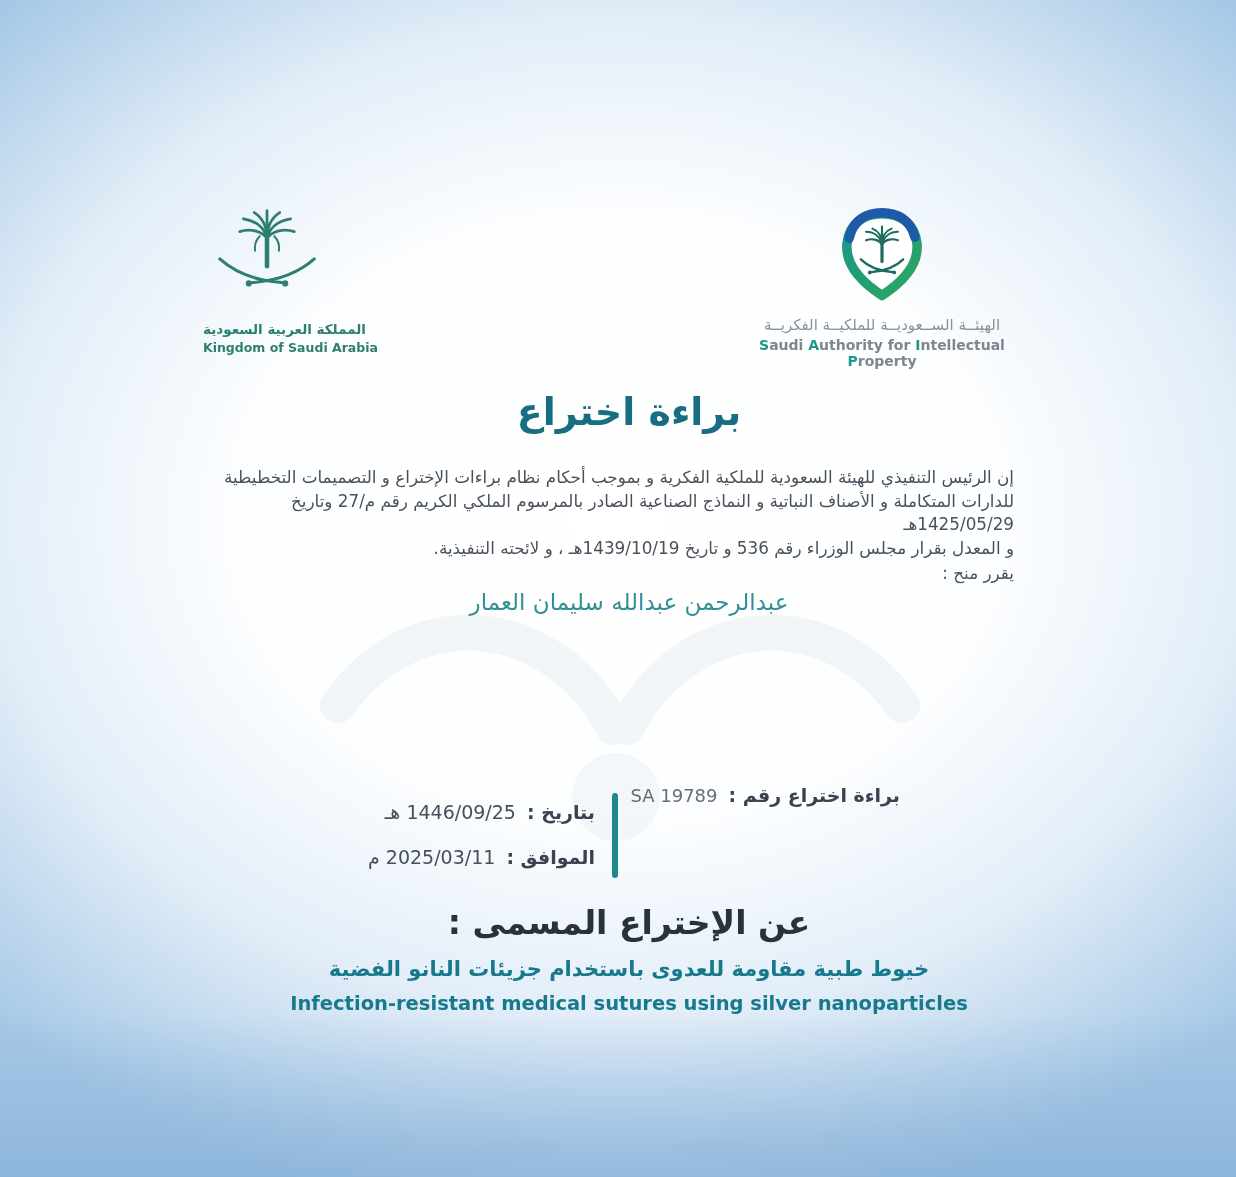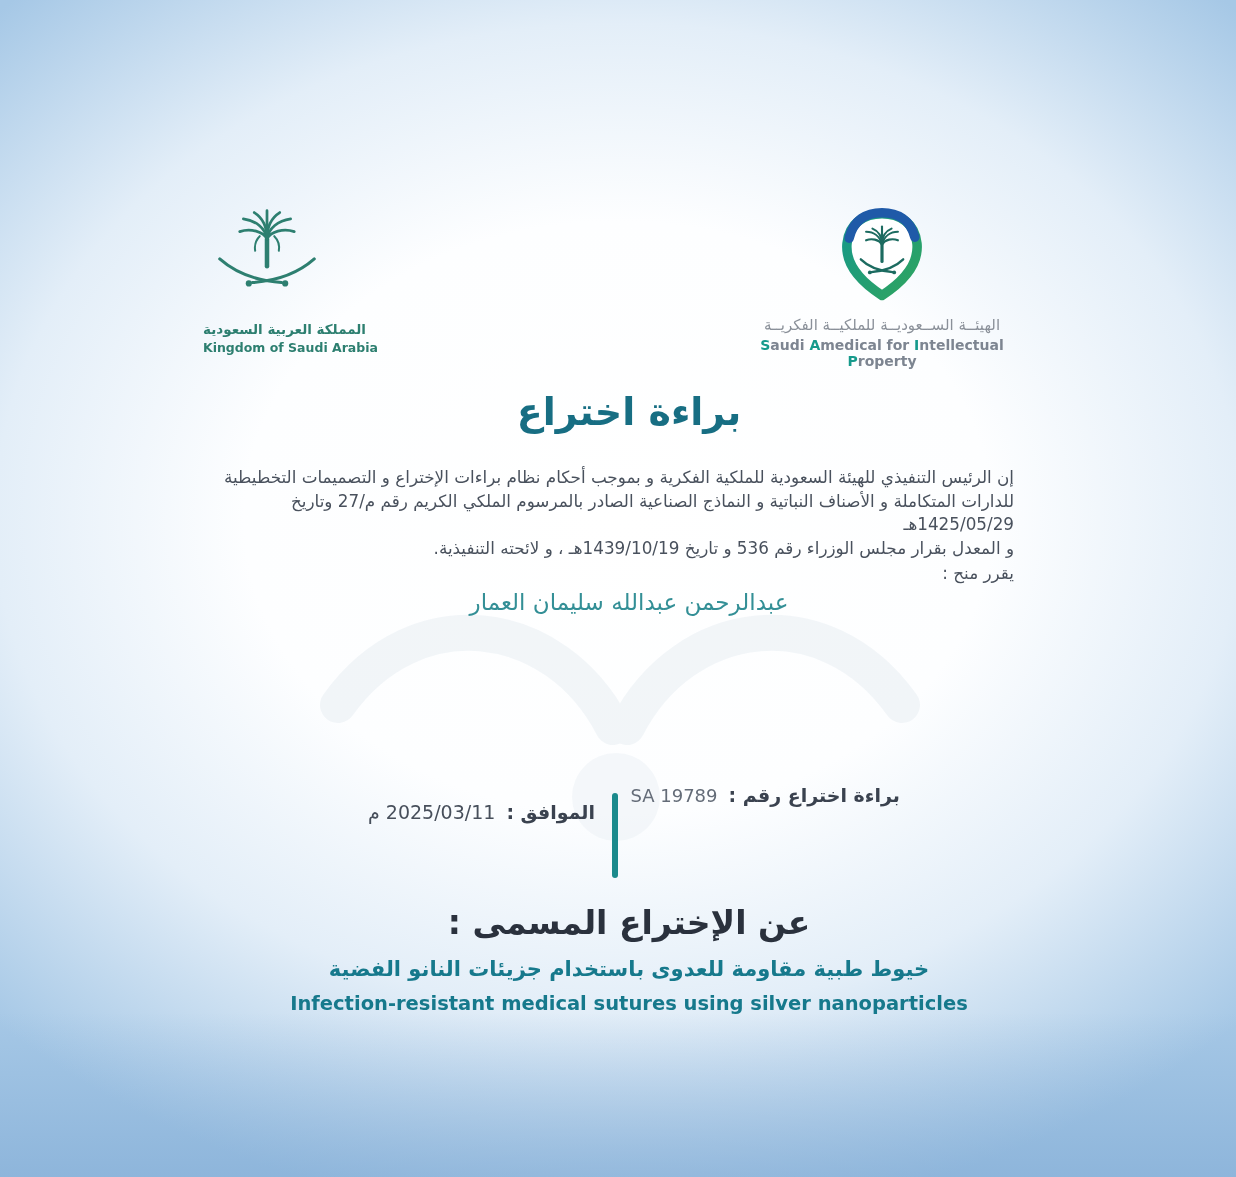--- a/index.html
+++ b/index.html
@@ -123,41 +123,45 @@
         </g>
         <g stroke-width="2.2">
           <path d="M30,56 C38,64 48,67 60,68"></path>
           <path d="M70,56 C62,64 52,67 40,68"></path>
         </g>
       </g>
       <circle cx="61.5" cy="68.3" r="1.8" fill="#1c6b60"></circle>
       <circle cx="38.5" cy="68.3" r="1.8" fill="#1c6b60"></circle>
     </svg>
     <div class="saip-ar" lang="ar">الهيئــة الســعوديــة للملكيــة الفكريــة</div>
-    <div class="saip-en"><span class="accent">S</span><span>audi </span><span class="accent">A</span><span>medical for </span><span class="accent">I</span><span>ntellectual </span><span class="accent">P</span><span>roperty</span></div>
+    <div class="saip-en"><span class="accent">S</span><span>audi </span><span class="accent">A</span><span>uthority for </span><span class="accent">I</span><span>ntellectual </span><span class="accent">P</span><span>roperty</span></div>
   </div>
 
   <div class="abs center cert-title" lang="ar">براءة اختراع</div>
 
   <div class="abs cert-body-wrap">
     <div class="cert-body" lang="ar">إن الرئيس التنفيذي للهيئة السعودية للملكية الفكرية و بموجب أحكام  نظام براءات  الإختراع و التصميمات التخطيطية
 للدارات المتكاملة و الأصناف النباتية و النماذج الصناعية الصادر بالمرسوم الملكي الكريم رقم م/27 وتاريخ 1425/05/29هـ
 و المعدل بقرار مجلس الوزراء رقم 536 و تاريخ 1439/10/19هـ ، و لائحته التنفيذية.</div>
     <div class="grant-line" lang="ar">يقرر منح  :</div>
   </div>
 
   <div class="abs center grantee-ar" lang="ar">عبدالرحمن عبدالله سليمان العمار</div>
 
   <div class="abs patent-line">
     <span class="patent-label" lang="ar">براءة اختراع رقم :</span>
     <span class="patent-value">SA 19789</span>
   </div>
   <div class="abs divider"></div>
   <div class="abs dates">
     <div class="date-row">
+      <span class="date-label" lang="ar">بتاريخ :</span>
+      <span class="date-value" lang="ar">1446/09/25 هـ</span>
+    </div>
+    <div class="date-row">
       <span class="date-label" lang="ar">الموافق :</span>
       <span class="date-value" lang="ar">2025/03/11 م</span>
     </div>
   </div>
 
   <div class="abs center invention-heading" lang="ar">عن الإختراع المسمى :</div>
   <div class="abs center invention-ar" lang="ar">خيوط طبية مقاومة للعدوى باستخدام جزيئات النانو الفضية</div>
   <div class="abs center invention-en">Infection-resistant medical sutures using silver nanoparticles</div>
 
 </div>

